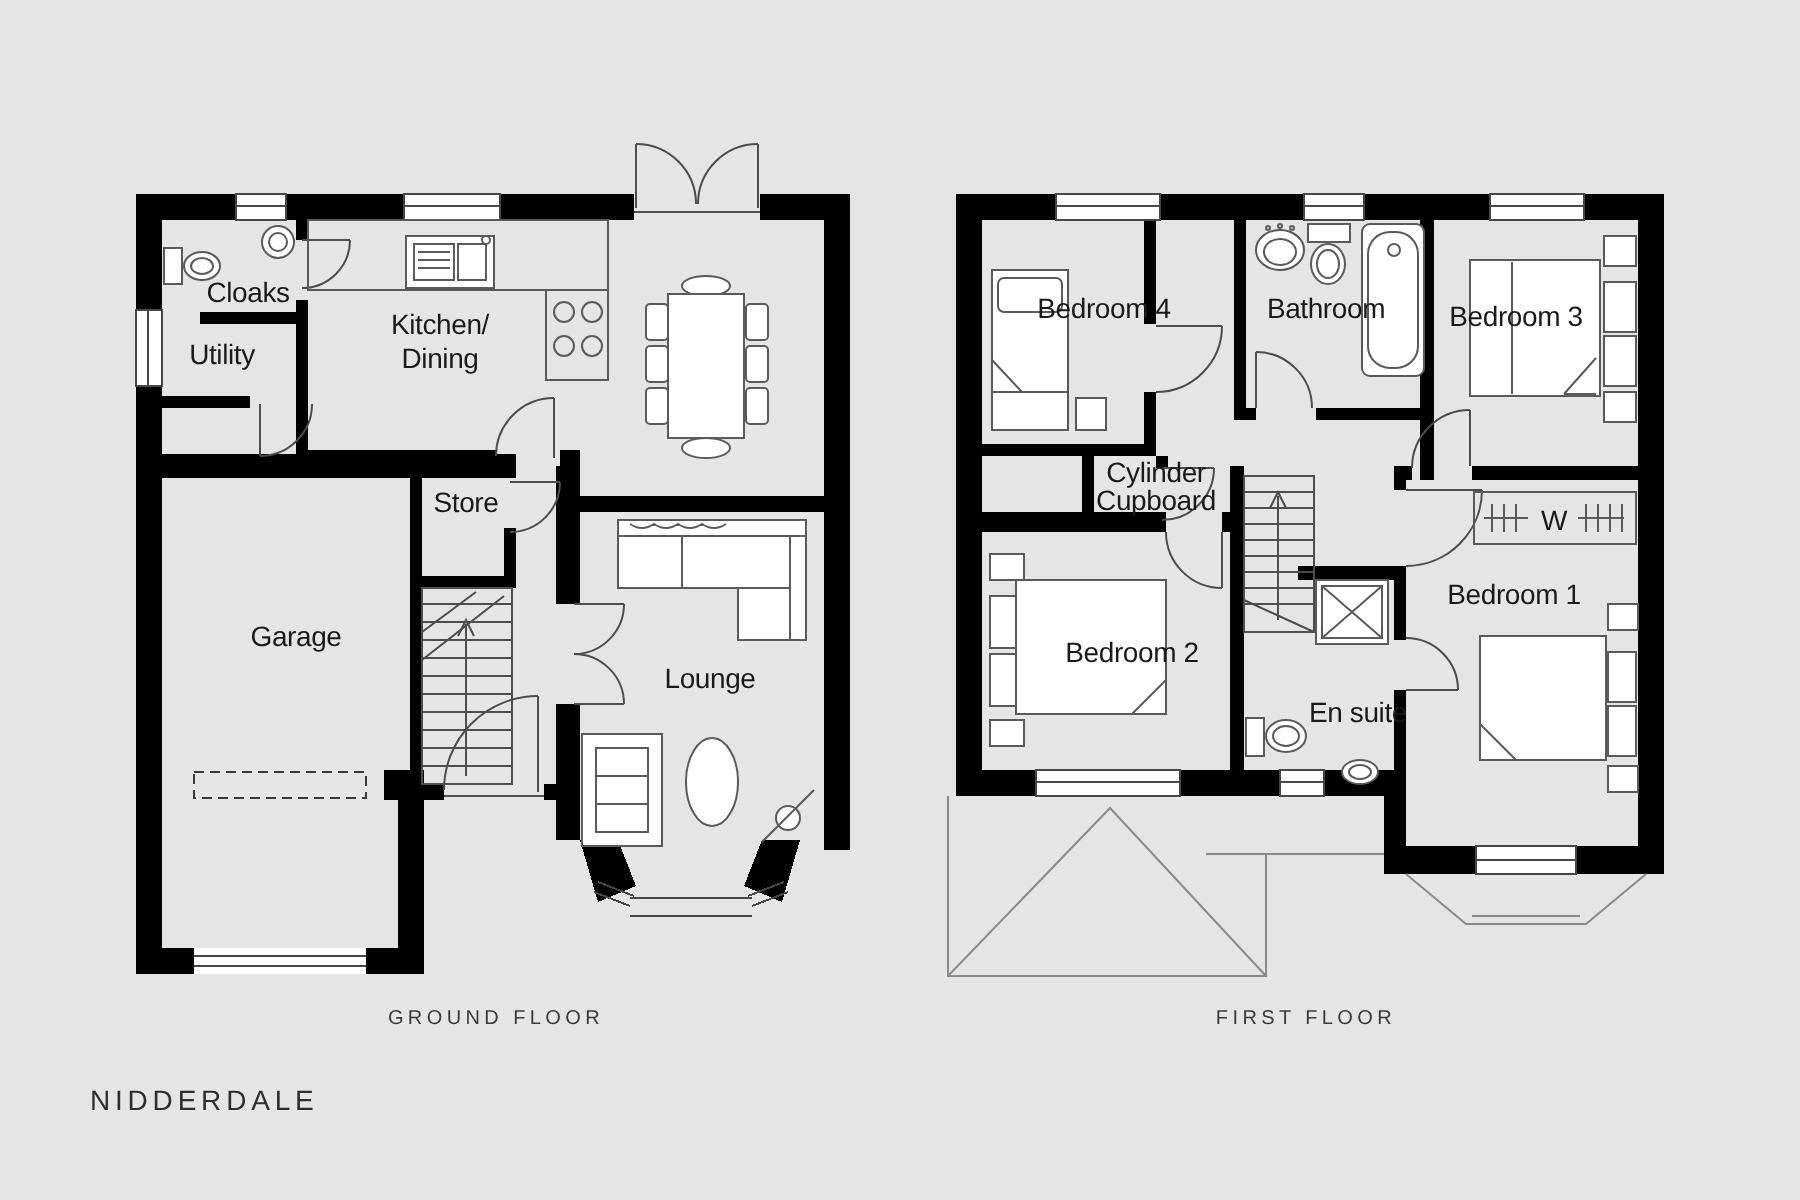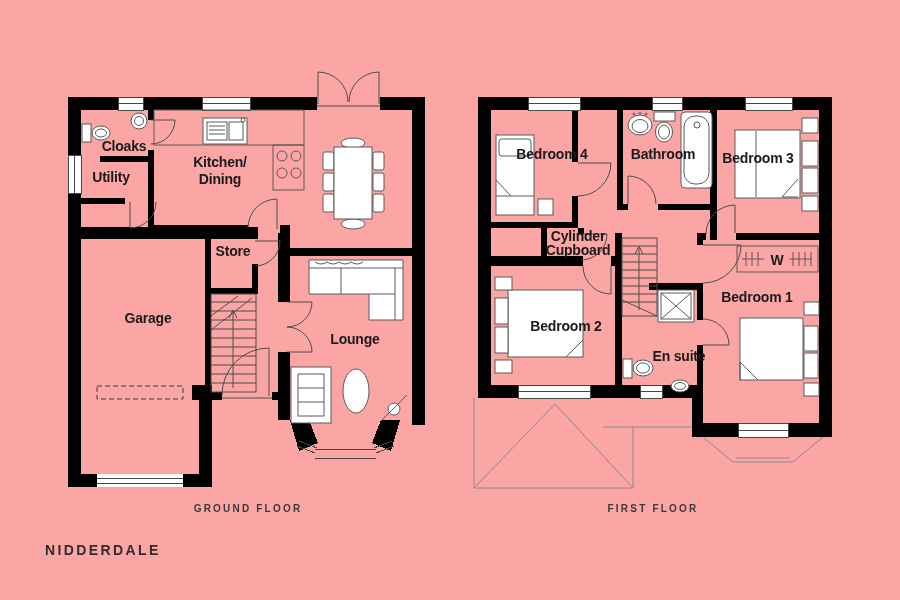--- a/index.html
+++ b/index.html
@@ -1,16 +1,16 @@
 <!DOCTYPE html>
 <html><head>
 <meta charset="utf-8">
 <style>
   html,body{margin:0;padding:0;background:#ffffff;}
-  .page{position:relative;width:900px;height:600px;background:#fca5a5;overflow:hidden;font-weight:bold;}
+  .page{position:relative;width:900px;height:600px;background:#e5e5e5;overflow:hidden;}
   svg{display:block;}
   .wall{fill:#000000;shape-rendering:crispEdges;}
   .thin{stroke:#4d4d4d;stroke-width:1;fill:none;}
   .furn{stroke:#5a5a5a;stroke-width:1;fill:#ffffff;}
   .furnline{stroke:#5a5a5a;stroke-width:1;fill:none;}
   .winbox{fill:#ffffff;stroke:#474747;stroke-width:1;shape-rendering:crispEdges;}
   .winline{stroke:#474747;stroke-width:1;shape-rendering:crispEdges;}
   .roof{stroke:#8a8a8a;stroke-width:1;fill:none;}
   .dash{stroke:#3a3a3a;stroke-width:1;fill:none;stroke-dasharray:5 3;}
   .roomlabel{font-family:"Liberation Sans",sans-serif;font-size:14px;fill:#1a1a1a;text-anchor:middle;letter-spacing:-0.2px;}

